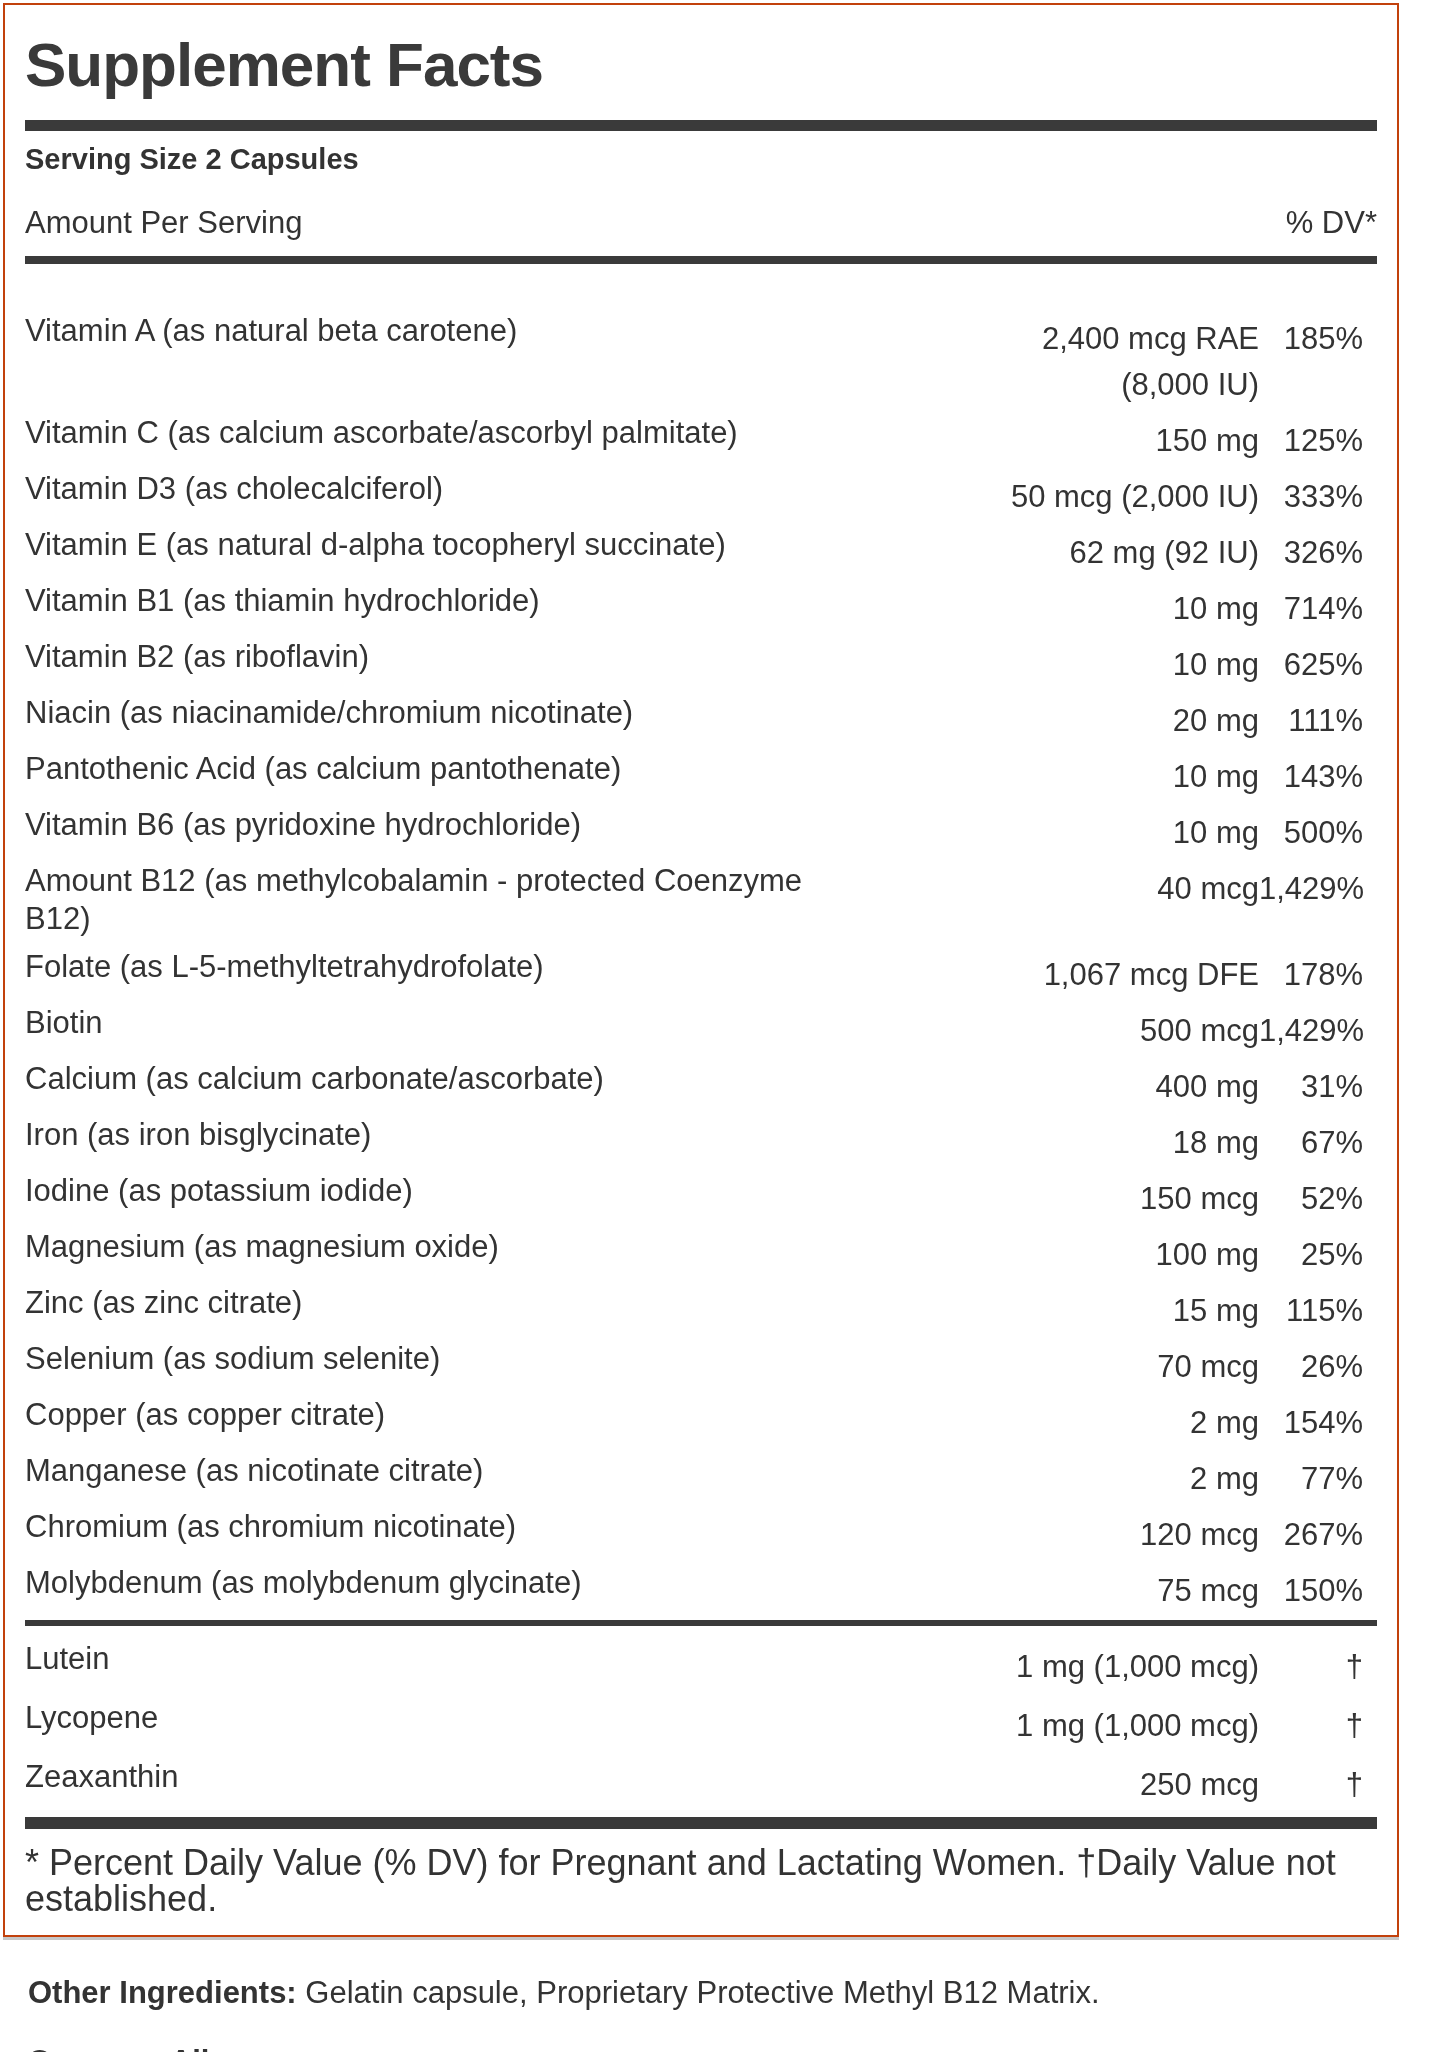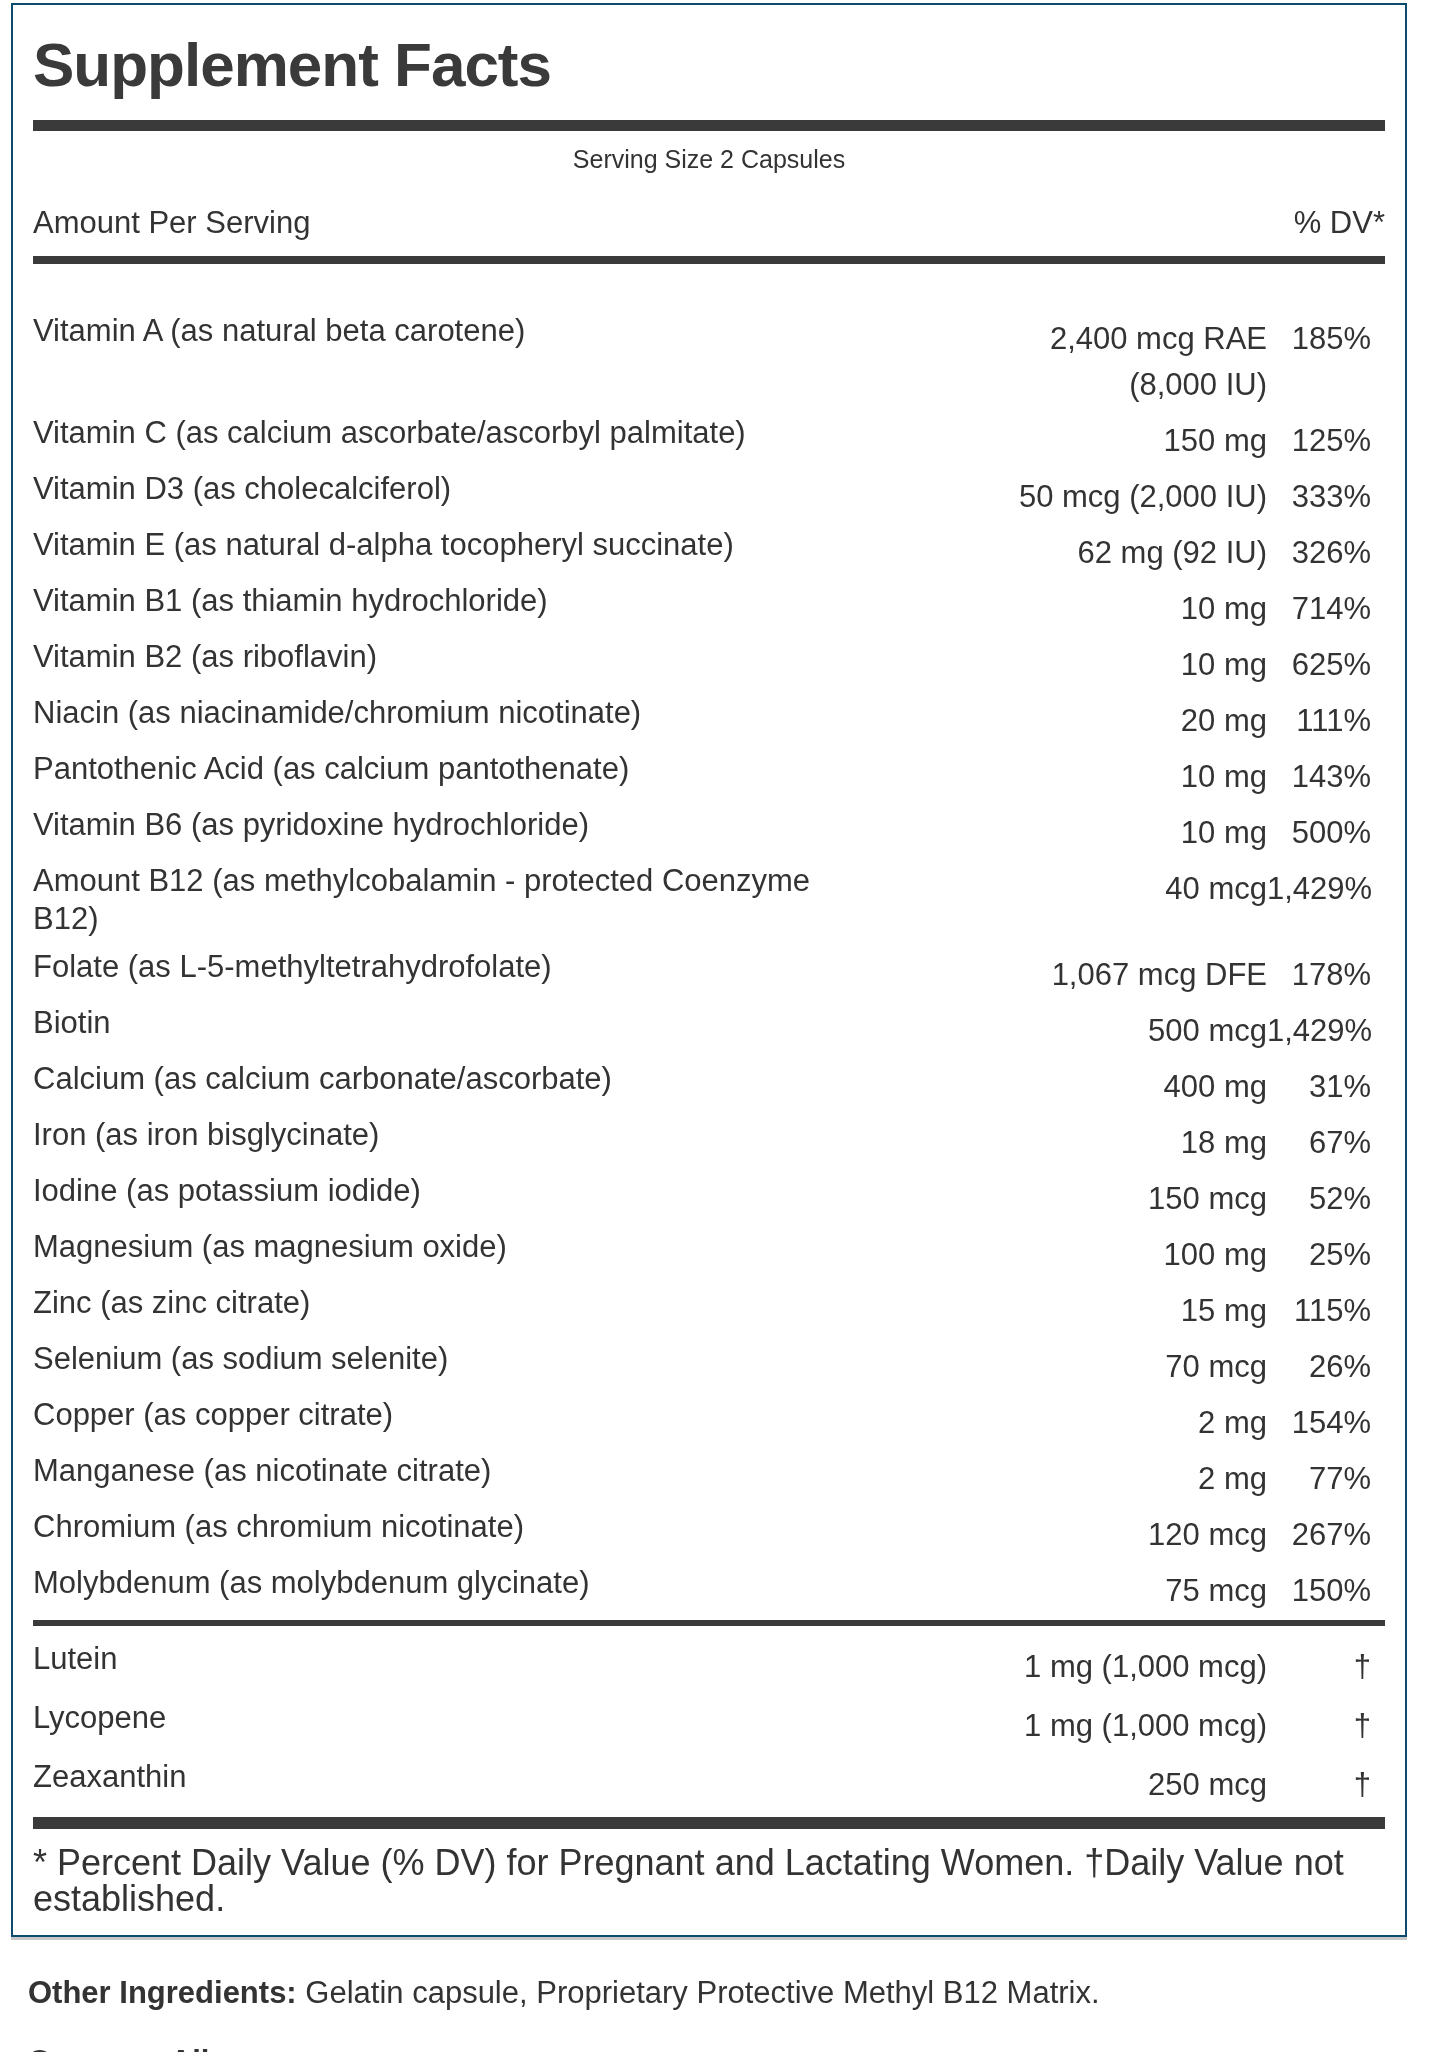--- a/index.html
+++ b/index.html
@@ -11,40 +11,40 @@
     width: 1445px;
     height: 2052px;
     position: relative;
     font-family: "Liberation Sans", sans-serif;
     color: #333333;
     overflow: hidden;
   }
   .facts-box {
     box-sizing: border-box;
     width: 1396px;
-    margin: 3px 0 0 11px;
-    border: 2px solid #0c4a6e;
+    margin: 3px 0 0 3px;
+    border: 2px solid #c2410c;
     box-shadow: 0 3px 0 rgba(130,130,130,0.45);
     padding: 24px 20px 12px 20px;
     background: #ffffff;
   }
   .title {
     font-size: 62px;
     font-weight: bold;
     letter-spacing: -1px;
     color: #3a3a3a;
     margin: 0;
     line-height: 1.15;
   }
   .bar { background: #3a3a3a; }
   .bar-top { height: 11px; margin-top: 20px; }
   .serving {
-    text-align: center;
-    font-weight: normal;
-    font-size: 25px;
+    text-align: left;
+    font-weight: bold;
+    font-size: 29px;
     line-height: 38px;
     margin-top: 9px;
   }
   .colhead {
     display: flex;
     justify-content: space-between;
     font-weight: normal;
     font-size: 31px;
     line-height: 38px;
     margin-top: 26px;

